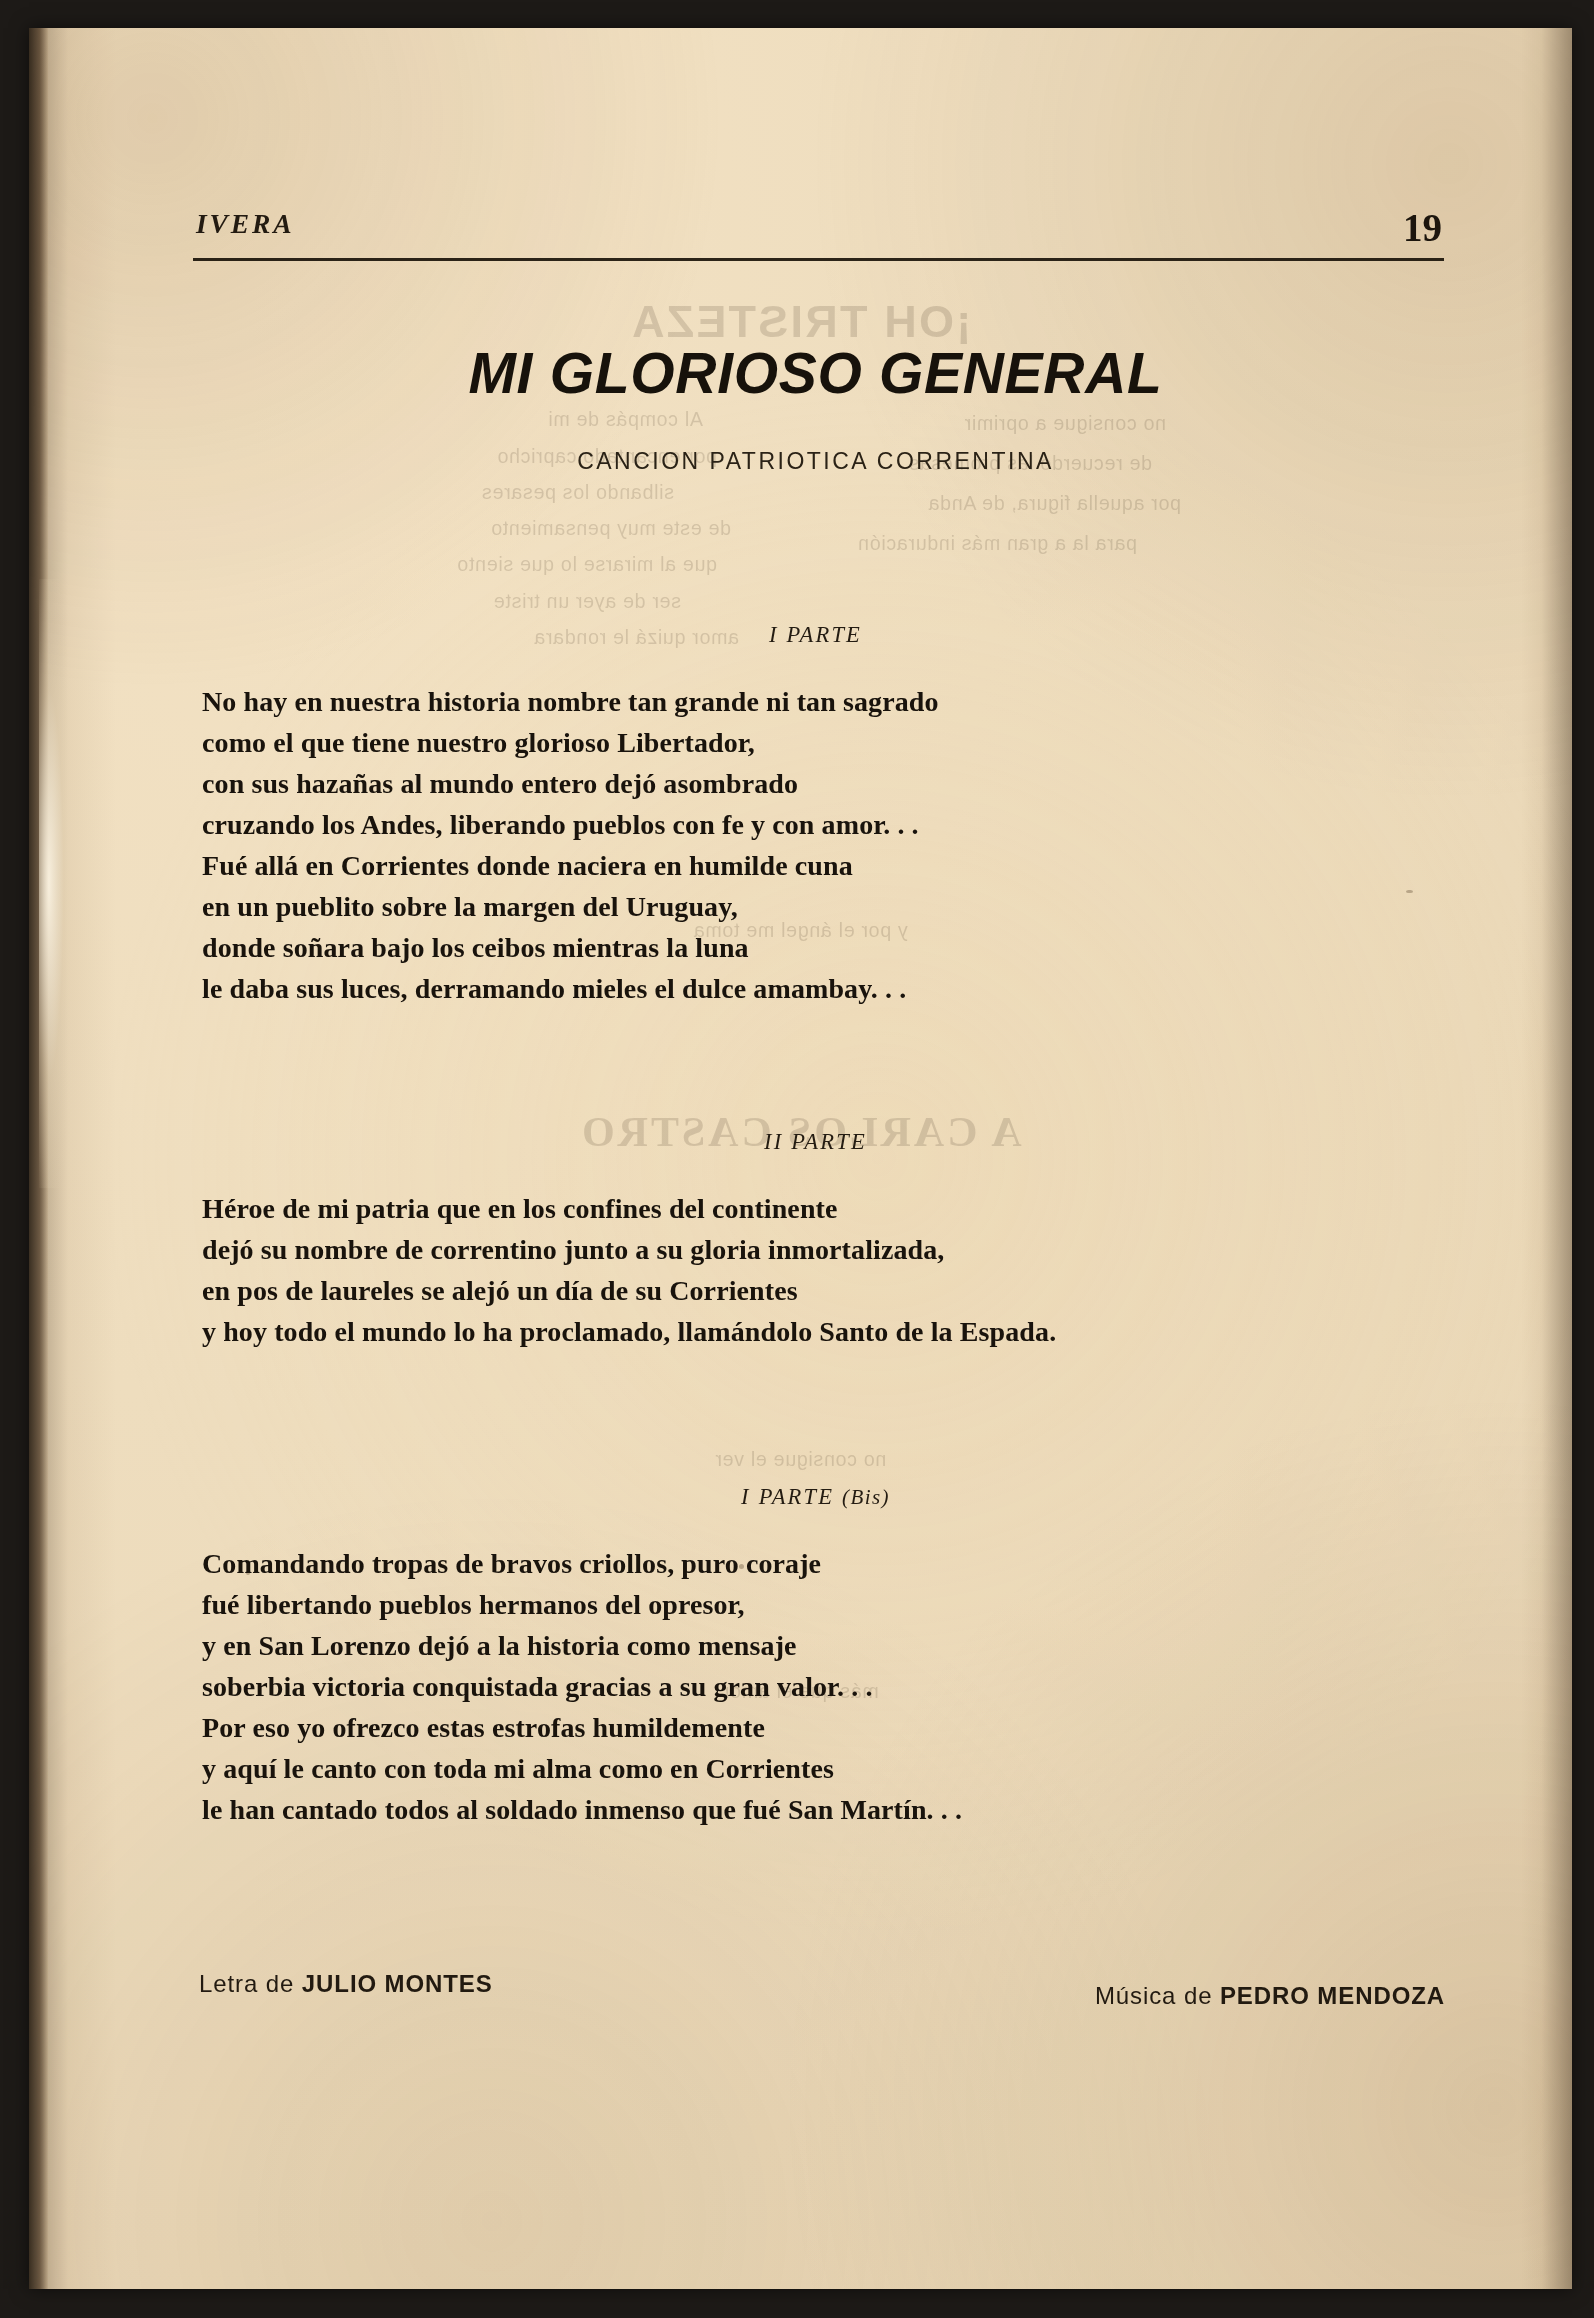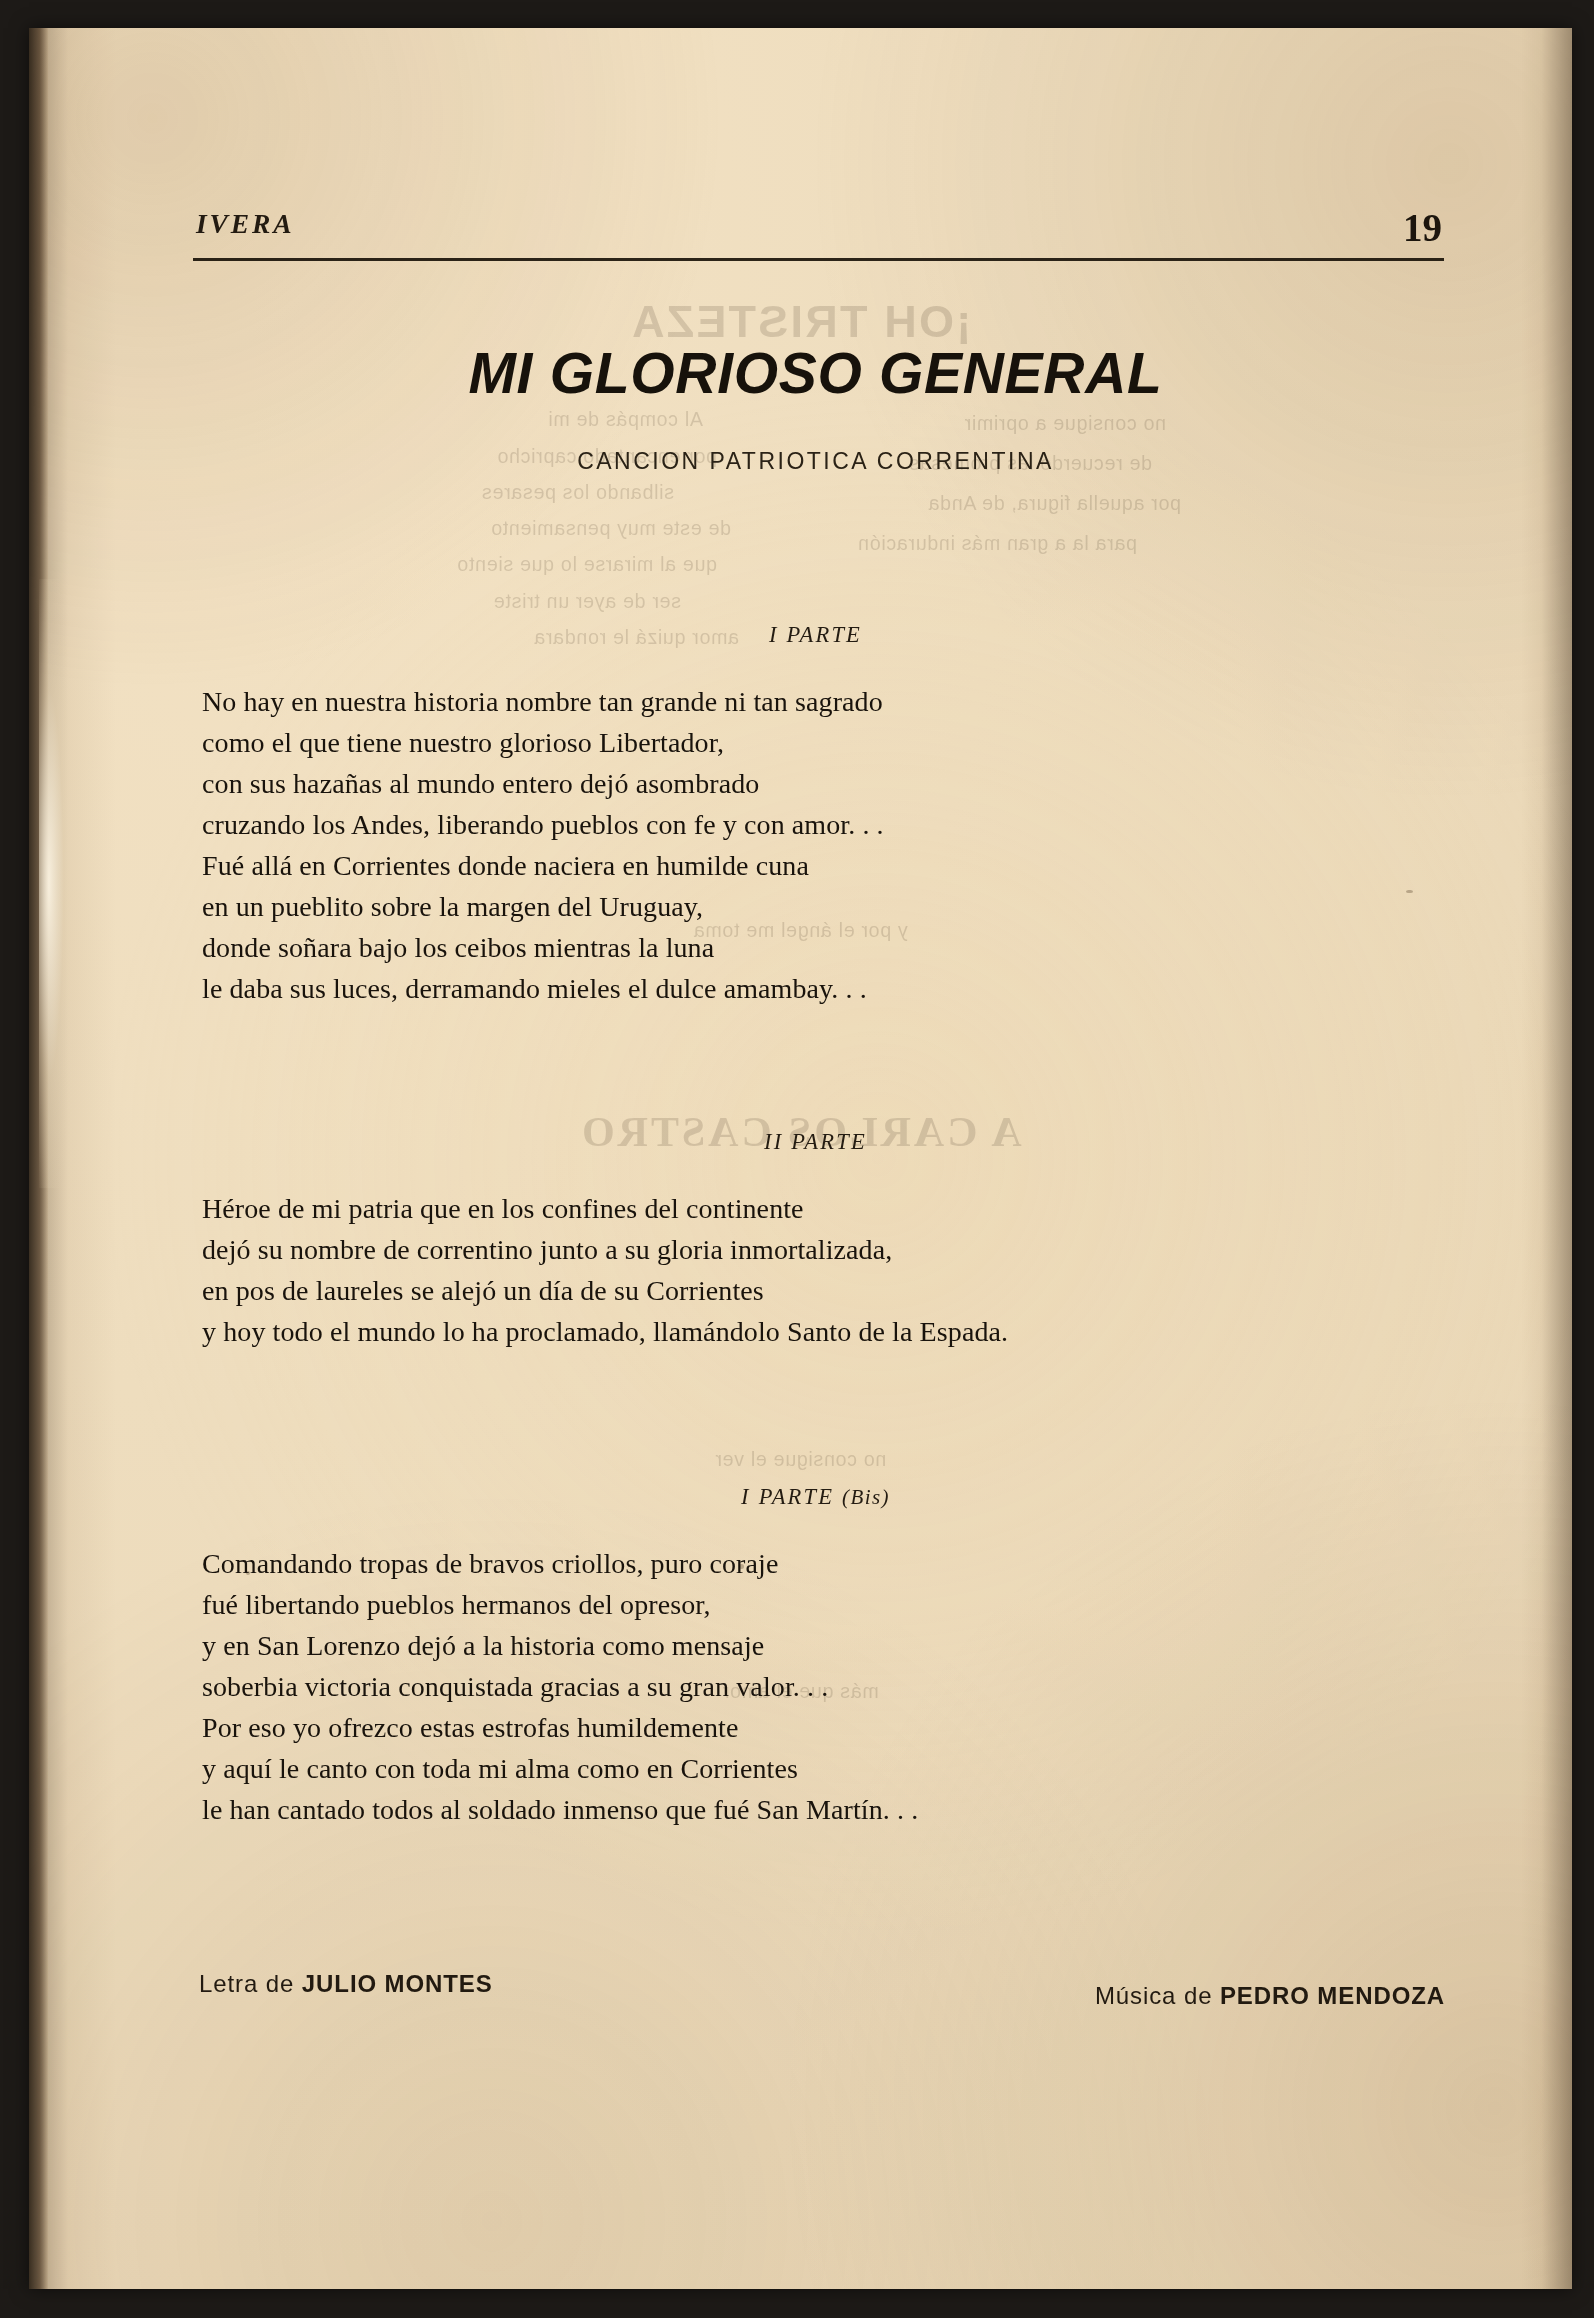--- a/index.html
+++ b/index.html
@@ -220,21 +220,21 @@
     font-style: italic;
   }
   .section-label .small {
     font-size: 21px;
     letter-spacing: 1.4px;
   }
 
   .stanza {
     padding-left: 35px;
     font-family: "Liberation Serif", serif;
-    font-weight: normal;
+    font-weight: bold;
     font-size: 28px;
     line-height: 41px;
     color: #19130c;
     letter-spacing: 0.1px;
   }
   .stanza .vl { white-space: nowrap; display: block; }
 
   .credits {
     position: absolute;
     top: 1942px;

